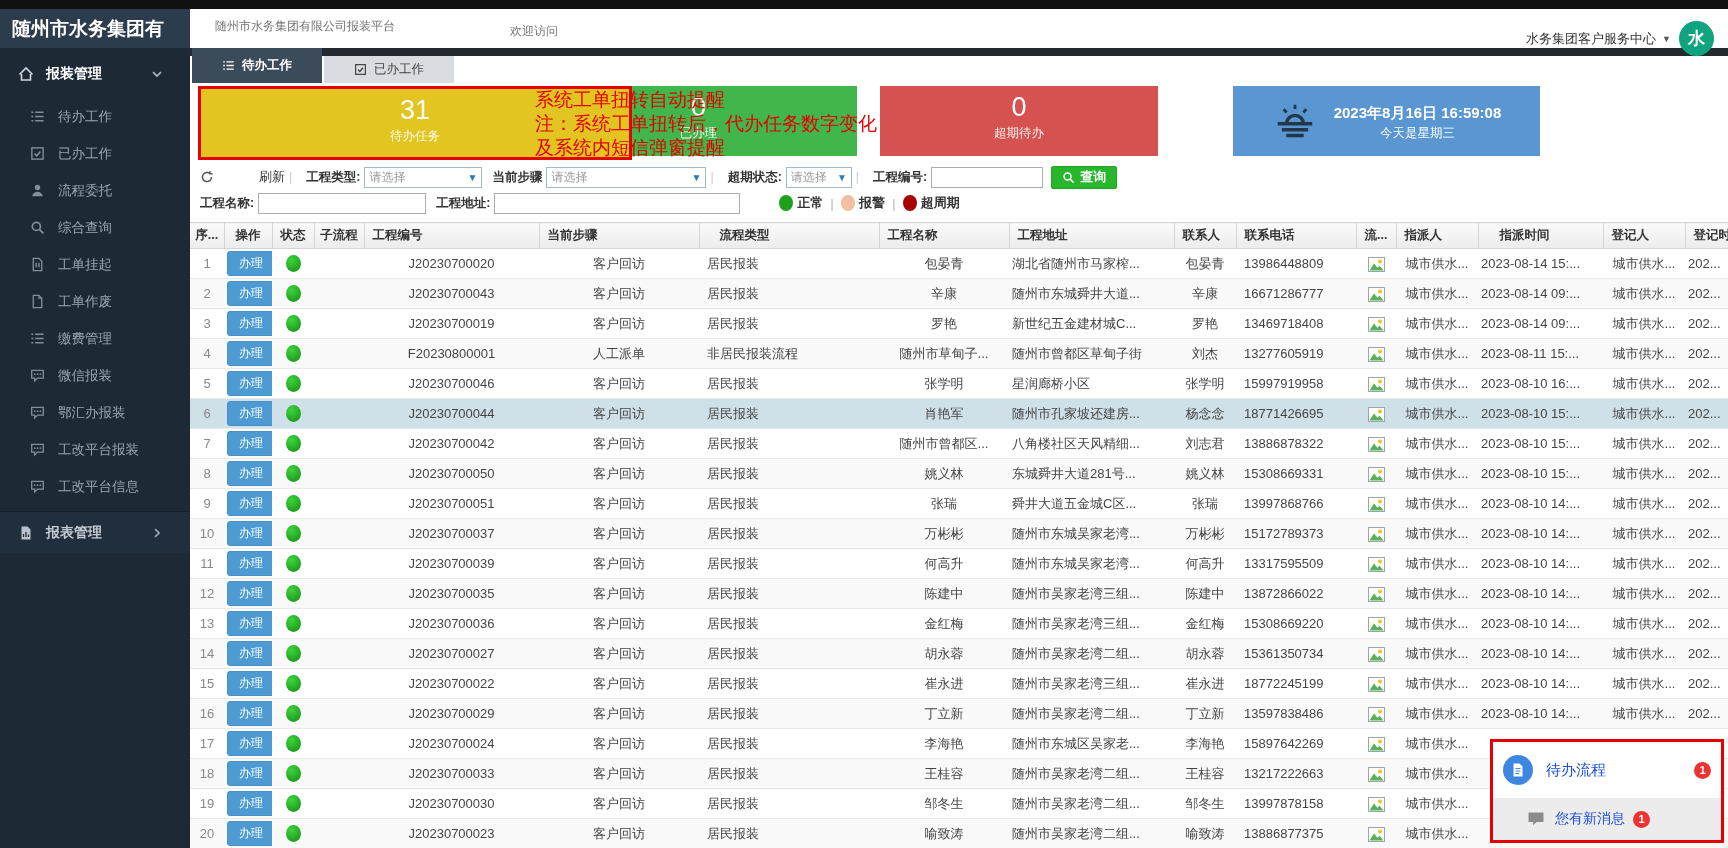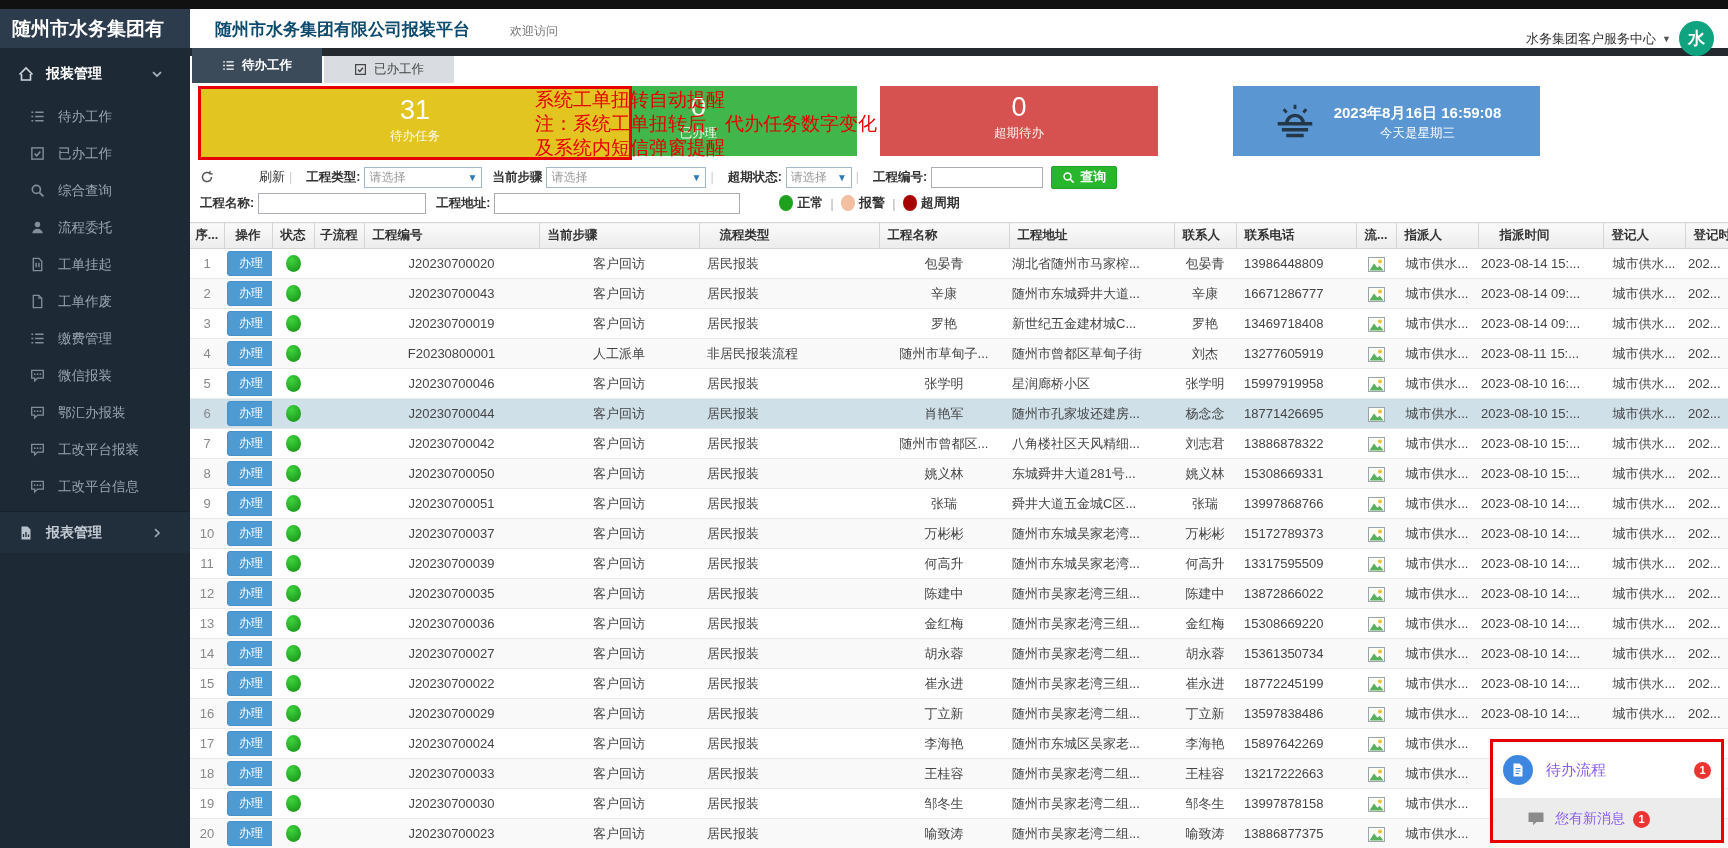--- a/index.html
+++ b/index.html
@@ -14,21 +14,21 @@
   .side-group .chev { margin-left:auto; width:14px; height:14px; color:#aab4bf; }
   .side-item { display:flex; align-items:center; color:#9aa5b1; font-size:13.5px; height:37px; padding-left:30px; cursor:pointer; }
   .side-item .ic { width:15px; height:15px; margin-right:13px; color:#828e9a; flex:0 0 15px; }
   .side-report { display:flex; align-items:center; color:#c3cbd4; font-size:14px; font-weight:bold; height:42px; padding:0 14px 0 18px; background:#212e3b; border-top:1px solid #16222d; cursor:pointer; margin-top:6px; }
   .side-report .ic { width:16px; height:16px; margin-right:12px; color:#b9c2cc; }
   .side-report .chev { margin-left:auto; width:14px; height:14px; color:#9aa5b1; }
   .ic svg { width:100%; height:100%; display:block; }
 
   
   #header { position:absolute; top:9px; left:190px; width:1538px; height:39px; background:#fff; z-index:4; }
-  #page-title { position:absolute; left:25px; top:9px; font-size:17px; font-weight:bold; color:#0c4a6e; }
+  #page-title { position:absolute; left:25px; top:9px; font-size:12px; font-weight:normal; color:#737373; }
   #welcome { position:absolute; left:320px; top:14px; font-size:12px; color:#777; }
   #userbox { position:absolute; right:14px; top:12px; display:flex; align-items:center; cursor:pointer; }
   #username { font-size:13px; color:#333; margin-right:6px; }
   #user-caret { font-size:9px; color:#555; margin-right:8px; }
   #avatar { width:35px; height:35px; border-radius:50%; background:#10a37f; color:#fff; font-size:17px; font-weight:bold; display:flex; align-items:center; justify-content:center; }
 
   
   #tabbar { position:absolute; top:48px; left:190px; width:1538px; height:35px; background:#fff; z-index:3; }
   #tabstrip { position:absolute; top:0; left:0; right:0; height:8px; background:#23292e; }
   .tab { position:absolute; display:flex; align-items:center; justify-content:center; font-size:12.5px; cursor:pointer; }
@@ -83,21 +83,21 @@
 
   
   #notif { position:absolute; right:4px; bottom:5px; width:234px; height:104px; border:3px solid #e60000; background:#fff; z-index:8; }
   .nrow { display:flex; align-items:center; padding:0 10px; }
   .nrow1 { height:56px; background:#fff; }
   .nrow2 { height:42px; background:#ececec; padding-left:34px; }
   .nicon-flow { width:30px; height:30px; border-radius:50%; background:#3d87e0; color:#fff; display:flex; align-items:center; justify-content:center; flex:0 0 30px; }
   .nicon-flow svg { width:16px; height:16px; }
   .nicon-msg { width:18px; height:16px; color:#8b8b8b; flex:0 0 18px; }
   .nicon-msg svg { width:100%; height:100%; }
-  .nlabel { font-size:15px; color:#8b5cf6; margin-left:13px; }
+  .nlabel { font-size:15px; color:#1d4ed8; margin-left:13px; }
   .nrow2 .nlabel { font-size:14px; margin-left:10px; }
   .badge { margin-left:auto; width:17px; height:17px; border-radius:50%; background:#e33; color:#fff; font-size:11px; font-weight:bold; display:flex; align-items:center; justify-content:center; }
   .nrow2 .badge { margin-left:8px; }
 </style>
 </head>
 <body>
 
 <div id="topstrip"></div>
 
 <div id="sidebar">
@@ -131,34 +131,34 @@
           <svg viewBox="0 0 16 16">
             <rect x="2" y="2" width="12" height="12" fill="none" stroke="currentColor" stroke-width="1.5"></rect>
             <path d="M5 8.2 7.2 10.4 11 5.8" fill="none" stroke="currentColor" stroke-width="1.7"></path>
           </svg>
         </span>
         <span>已办工作</span>
       </div>
       <div class="side-item">
         <span class="ic">
           <svg viewBox="0 0 16 16">
+            <circle cx="8" cy="4.8" r="2.9" fill="currentColor"></circle>
+            <path d="M2.3 14c.6-3.2 2.9-4.8 5.7-4.8s5.1 1.6 5.7 4.8z" fill="currentColor"></path>
+          </svg>
+        </span>
+        <span>流程委托</span>
+      </div>
+      <div class="side-item">
+        <span class="ic">
+          <svg viewBox="0 0 16 16">
             <circle cx="6.8" cy="6.8" r="4.3" fill="none" stroke="currentColor" stroke-width="1.8"></circle>
             <path d="M10.2 10.2 14.3 14.3" stroke="currentColor" stroke-width="2"></path>
           </svg>
         </span>
         <span>综合查询</span>
-      </div>
-      <div class="side-item">
-        <span class="ic">
-          <svg viewBox="0 0 16 16">
-            <circle cx="8" cy="4.8" r="2.9" fill="currentColor"></circle>
-            <path d="M2.3 14c.6-3.2 2.9-4.8 5.7-4.8s5.1 1.6 5.7 4.8z" fill="currentColor"></path>
-          </svg>
-        </span>
-        <span>流程委托</span>
       </div>
       <div class="side-item">
         <span class="ic">
           <svg viewBox="0 0 16 16">
             <path d="M3.5 1.5h6l3 3v10h-9z" fill="none" stroke="currentColor" stroke-width="1.4"></path>
             <path d="M6.5 6v5M9.5 6v5" stroke="currentColor" stroke-width="1.5"></path>
           </svg>
         </span>
         <span>工单挂起</span>
       </div>

